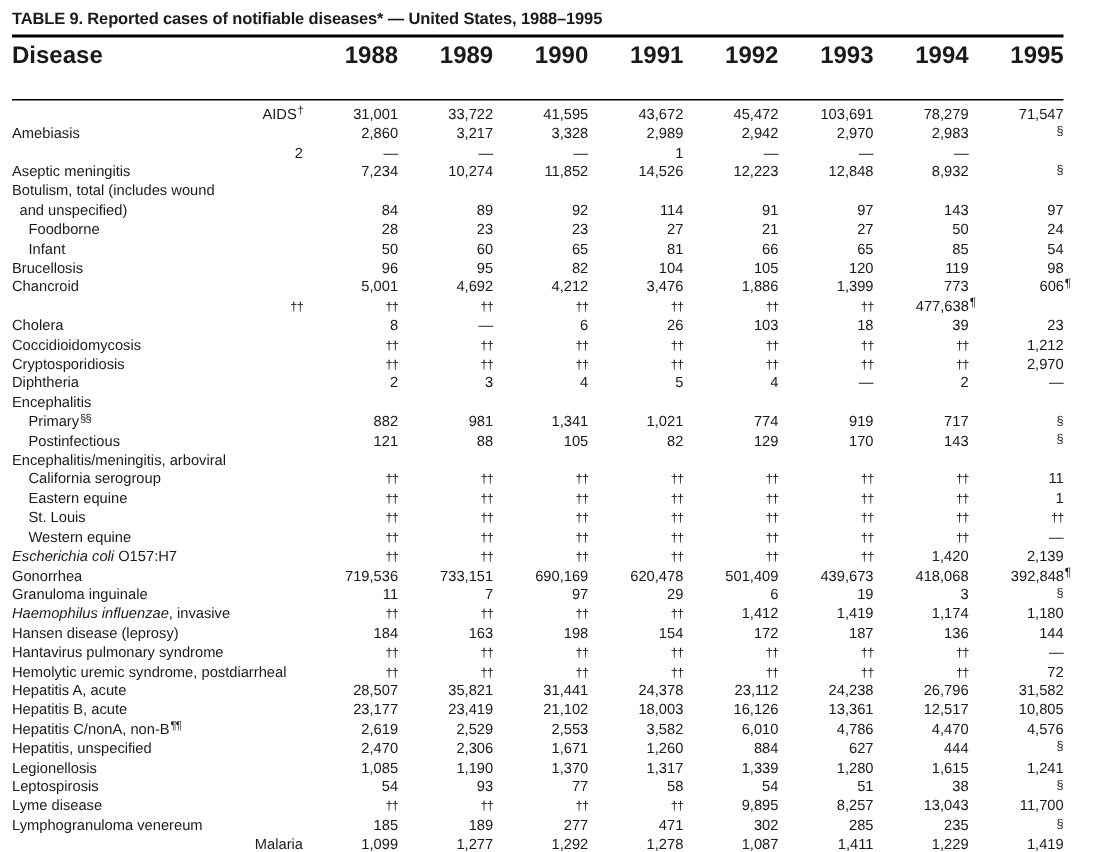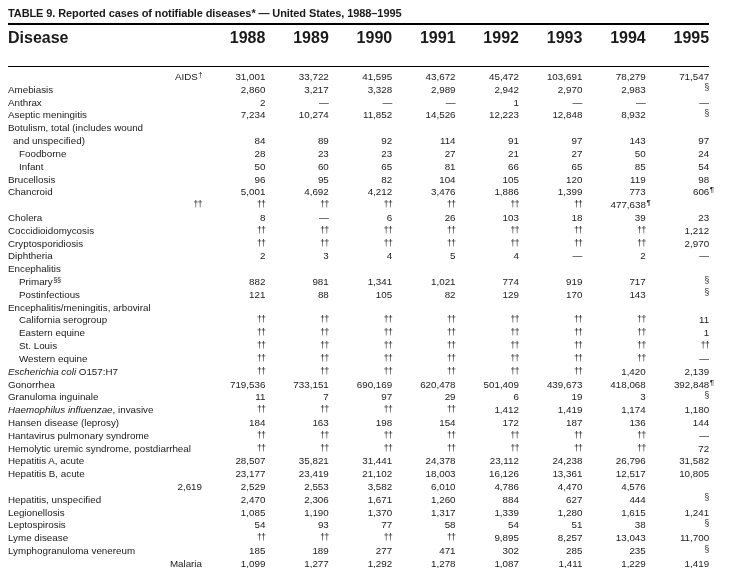--- a/index.html
+++ b/index.html
@@ -81,21 +81,20 @@
         <div class="val">2,860</div>
         <div class="val">3,217</div>
         <div class="val">3,328</div>
         <div class="val">2,989</div>
         <div class="val">2,942</div>
         <div class="val">2,970</div>
         <div class="val">2,983</div>
         <div class="val"><span class="sec">§</span></div>
       </div>
       <div class="grid-row row">
-        <div class="lbl" style="padding-left: 0px;">Anthrax</div>
         <div class="val">2</div>
         <div class="val">—</div>
         <div class="val">—</div>
         <div class="val">—</div>
         <div class="val">1</div>
         <div class="val">—</div>
         <div class="val">—</div>
         <div class="val">—</div>
       </div>
       <div class="grid-row row">
@@ -410,20 +409,21 @@
         <div class="val">23,177</div>
         <div class="val">23,419</div>
         <div class="val">21,102</div>
         <div class="val">18,003</div>
         <div class="val">16,126</div>
         <div class="val">13,361</div>
         <div class="val">12,517</div>
         <div class="val">10,805</div>
       </div>
       <div class="grid-row row">
+        <div class="lbl" style="padding-left: 0px;">Hepatitis C/nonA, non-B<span class="lsup">¶¶</span></div>
         <div class="val">2,619</div>
         <div class="val">2,529</div>
         <div class="val">2,553</div>
         <div class="val">3,582</div>
         <div class="val">6,010</div>
         <div class="val">4,786</div>
         <div class="val">4,470</div>
         <div class="val">4,576</div>
       </div>
       <div class="grid-row row">

